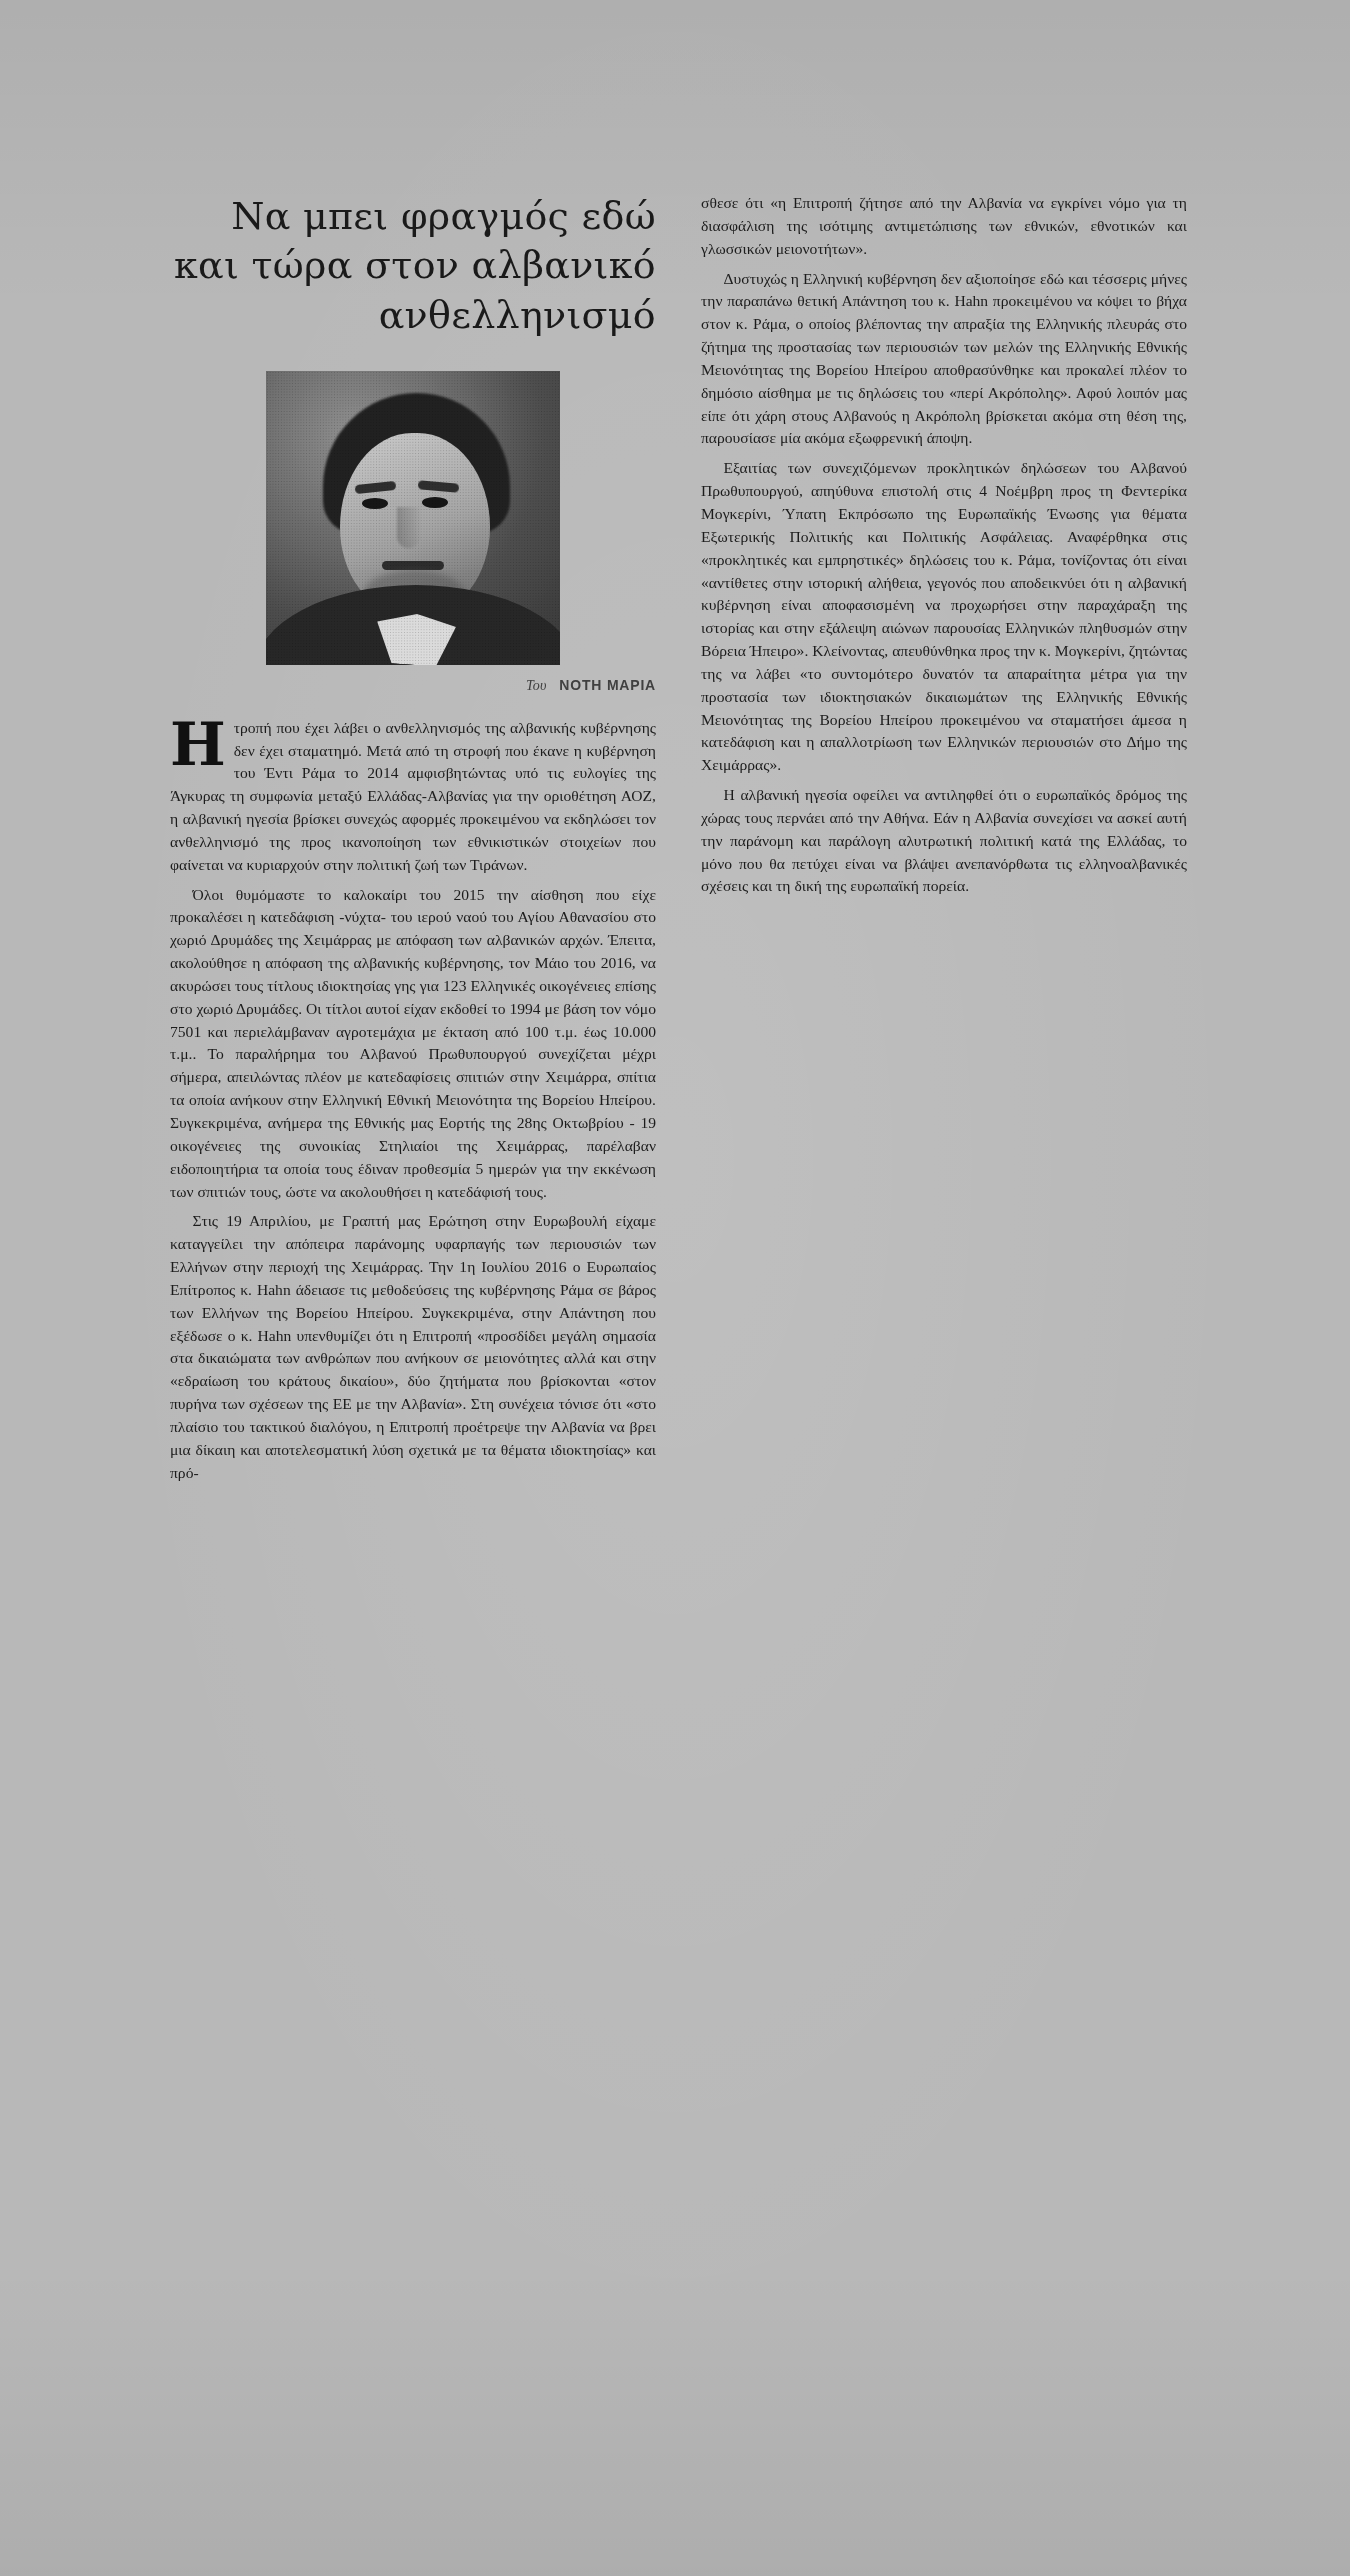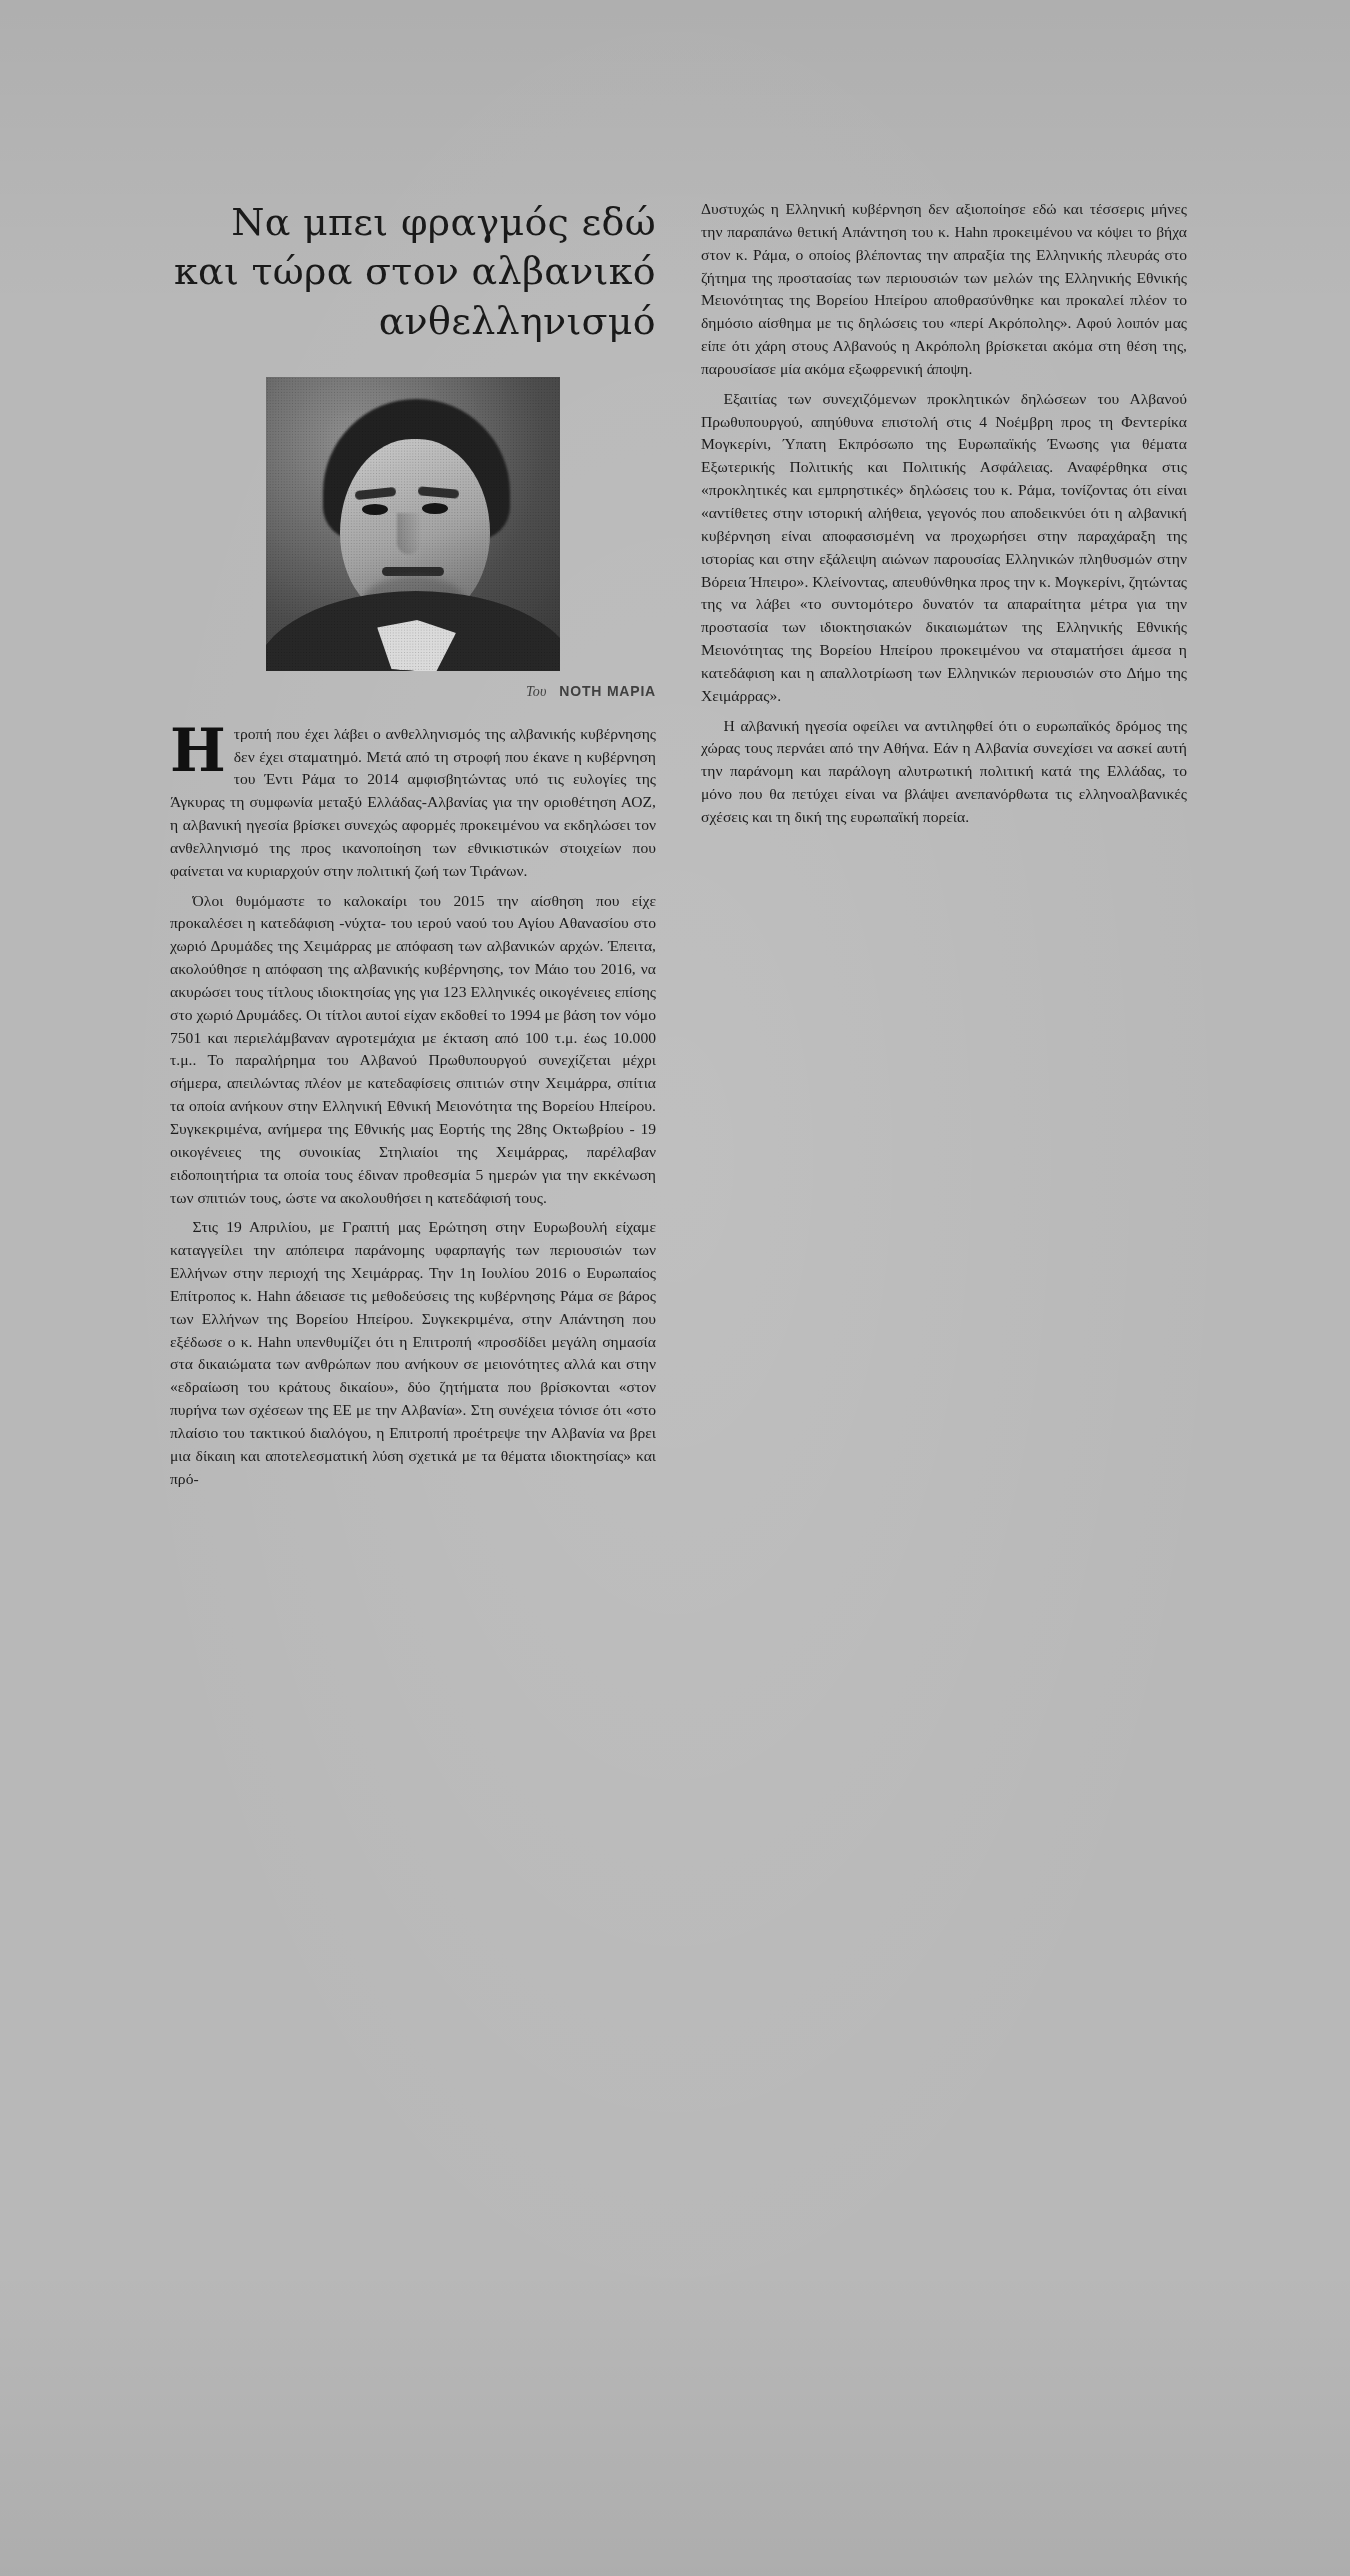--- a/index.html
+++ b/index.html
@@ -28,21 +28,21 @@
     inset: 0;
     background:
       radial-gradient(ellipse at 50% 45%, rgba(255,255,255,0.10) 0%, rgba(255,255,255,0.0) 60%),
       linear-gradient(180deg, rgba(0,0,0,0.05) 0%, rgba(0,0,0,0.0) 12%, rgba(0,0,0,0.0) 88%, rgba(0,0,0,0.06) 100%);
     pointer-events: none;
   }
 
   .columns {
     position: absolute;
     left: 170px;
-    top: 198px;
+    top: 192px;
     width: 1018px;
     height: 2308px;
     display: flex;
     gap: 45px;
   }
   .col {
     width: 486px;
     position: relative;
   }
 
@@ -243,20 +243,21 @@
         <span>&nbsp;</span>
         <span class="name">ΝΟΤΗ ΜΑΡΙΑ</span>
       </div>
 
       <p class="body first dropcap-para">Η τροπή που έχει λάβει ο ανθελληνισμός της αλβανικής κυβέρνησης δεν έχει σταματημό. Μετά από τη στροφή που έκανε η κυβέρνηση του Έντι Ράμα το 2014 αμφισβητώντας υπό τις ευλογίες της Άγκυρας τη συμφωνία μεταξύ Ελλάδας-Αλβανίας για την οριοθέτηση ΑΟΖ, η αλβανική ηγεσία βρίσκει συνεχώς αφορμές προκειμένου να εκδηλώσει τον ανθελληνισμό της προς ικανοποίηση των εθνικιστικών στοιχείων που φαίνεται να κυριαρχούν στην πολιτική ζωή των Τιράνων.</p>
       <p class="body">Όλοι θυμόμαστε το καλοκαίρι του 2015 την αίσθηση που είχε προκαλέσει η κατεδάφιση -νύχτα- του ιερού ναού του Αγίου Αθανασίου στο χωριό Δρυμάδες της Χειμάρρας με απόφαση των αλβανικών αρχών. Έπειτα, ακολούθησε η απόφαση της αλβανικής κυβέρνησης, τον Μάιο του 2016, να ακυρώσει τους τίτλους ιδιοκτησίας γης για 123 Ελληνικές οικογένειες επίσης στο χωριό Δρυμάδες. Οι τίτλοι αυτοί είχαν εκδοθεί το 1994 με βάση τον νόμο 7501 και περιελάμβαναν αγροτεμάχια με έκταση από 100 τ.μ. έως 10.000 τ.μ.. Το παραλήρημα του Αλβανού Πρωθυπουργού συνεχίζεται μέχρι σήμερα, απειλώντας πλέον με κατεδαφίσεις σπιτιών στην Χειμάρρα, σπίτια τα οποία ανήκουν στην Ελληνική Εθνική Μειονότητα της Βορείου Ηπείρου. Συγκεκριμένα, ανήμερα της Εθνικής μας Εορτής της 28ης Οκτωβρίου - 19 οικογένειες της συνοικίας Στηλιαίοι της Χειμάρρας, παρέλαβαν ειδοποιητήρια τα οποία τους έδιναν προθεσμία 5 ημερών για την εκκένωση των σπιτιών τους, ώστε να ακολουθήσει η κατεδάφισή τους.</p>
       <p class="body">Στις 19 Απριλίου, με Γραπτή μας Ερώτηση στην Ευρωβουλή είχαμε καταγγείλει την απόπειρα παράνομης υφαρπαγής των περιουσιών των Ελλήνων στην περιοχή της Χειμάρρας. Την 1η Ιουλίου 2016 ο Ευρωπαίος Επίτροπος κ. Hahn άδειασε τις μεθοδεύσεις της κυβέρνησης Ράμα σε βάρος των Ελλήνων της Βορείου Ηπείρου. Συγκεκριμένα, στην Απάντηση που εξέδωσε ο κ. Hahn υπενθυμίζει ότι η Επιτροπή «προσδίδει μεγάλη σημασία στα δικαιώματα των ανθρώπων που ανήκουν σε μειονότητες αλλά και στην «εδραίωση του κράτους δικαίου», δύο ζητήματα που βρίσκονται «στον πυρήνα των σχέσεων της ΕΕ με την Αλβανία». Στη συνέχεια τόνισε ότι «στο πλαίσιο του τακτικού διαλόγου, η Επιτροπή προέτρεψε την Αλβανία να βρει μια δίκαιη και αποτελεσματική λύση σχετικά με τα θέματα ιδιοκτησίας» και πρό-</p>
     </div>
 
     <div class="col col-right">
+      <p class="body first">σθεσε ότι «η Επιτροπή ζήτησε από την Αλβανία να εγκρίνει νόμο για τη διασφάλιση της ισότιμης αντιμετώπισης των εθνικών, εθνοτικών και γλωσσικών μειονοτήτων».</p>
       <p class="body">Δυστυχώς η Ελληνική κυβέρνηση δεν αξιοποίησε εδώ και τέσσερις μήνες την παραπάνω θετική Απάντηση του κ. Hahn προκειμένου να κόψει το βήχα στον κ. Ράμα, ο οποίος βλέποντας την απραξία της Ελληνικής πλευράς στο ζήτημα της προστασίας των περιουσιών των μελών της Ελληνικής Εθνικής Μειονότητας της Βορείου Ηπείρου αποθρασύνθηκε και προκαλεί πλέον το δημόσιο αίσθημα με τις δηλώσεις του «περί Ακρόπολης». Αφού λοιπόν μας είπε ότι χάρη στους Αλβανούς η Ακρόπολη βρίσκεται ακόμα στη θέση της, παρουσίασε μία ακόμα εξωφρενική άποψη.</p>
       <p class="body">Εξαιτίας των συνεχιζόμενων προκλητικών δηλώσεων του Αλβανού Πρωθυπουργού, απηύθυνα επιστολή στις 4 Νοέμβρη προς τη Φεντερίκα Μογκερίνι, Ύπατη Εκπρόσωπο της Ευρωπαϊκής Ένωσης για θέματα Εξωτερικής Πολιτικής και Πολιτικής Ασφάλειας. Αναφέρθηκα στις «προκλητικές και εμπρηστικές» δηλώσεις του κ. Ράμα, τονίζοντας ότι είναι «αντίθετες στην ιστορική αλήθεια, γεγονός που αποδεικνύει ότι η αλβανική κυβέρνηση είναι αποφασισμένη να προχωρήσει στην παραχάραξη της ιστορίας και στην εξάλειψη αιώνων παρουσίας Ελληνικών πληθυσμών στην Βόρεια Ήπειρο». Κλείνοντας, απευθύνθηκα προς την κ. Μογκερίνι, ζητώντας της να λάβει «το συντομότερο δυνατόν τα απαραίτητα μέτρα για την προστασία των ιδιοκτησιακών δικαιωμάτων της Ελληνικής Εθνικής Μειονότητας της Βορείου Ηπείρου προκειμένου να σταματήσει άμεσα η κατεδάφιση και η απαλλοτρίωση των Ελληνικών περιουσιών στο Δήμο της Χειμάρρας».</p>
       <p class="body">Η αλβανική ηγεσία οφείλει να αντιληφθεί ότι ο ευρωπαϊκός δρόμος της χώρας τους περνάει από την Αθήνα. Εάν η Αλβανία συνεχίσει να ασκεί αυτή την παράνομη και παράλογη αλυτρωτική πολιτική κατά της Ελλάδας, το μόνο που θα πετύχει είναι να βλάψει ανεπανόρθωτα τις ελληνοαλβανικές σχέσεις και τη δική της ευρωπαϊκή πορεία.</p>
 
     </div>
 
   </div>
 </div>
 
 

